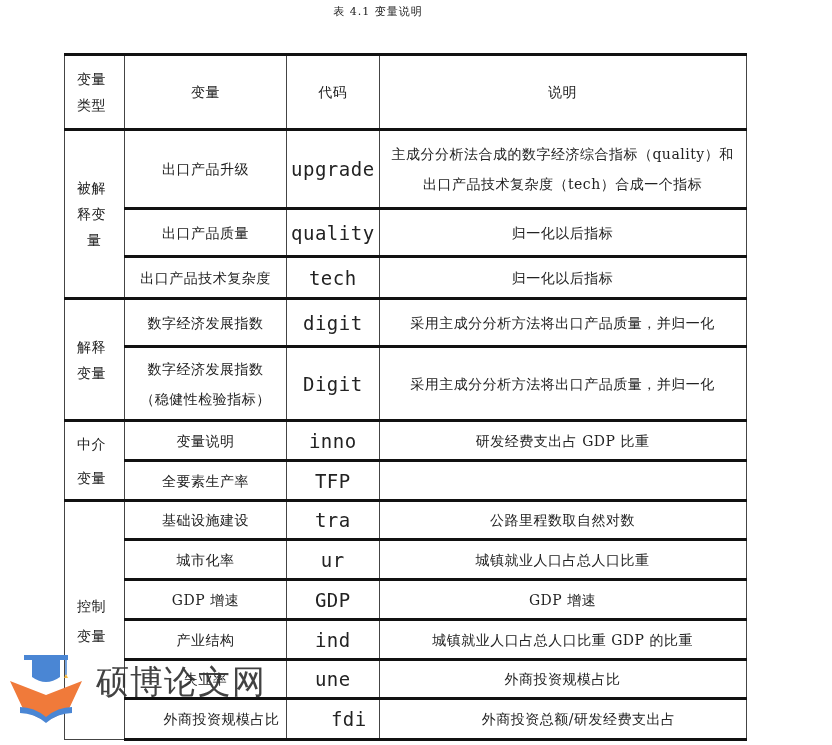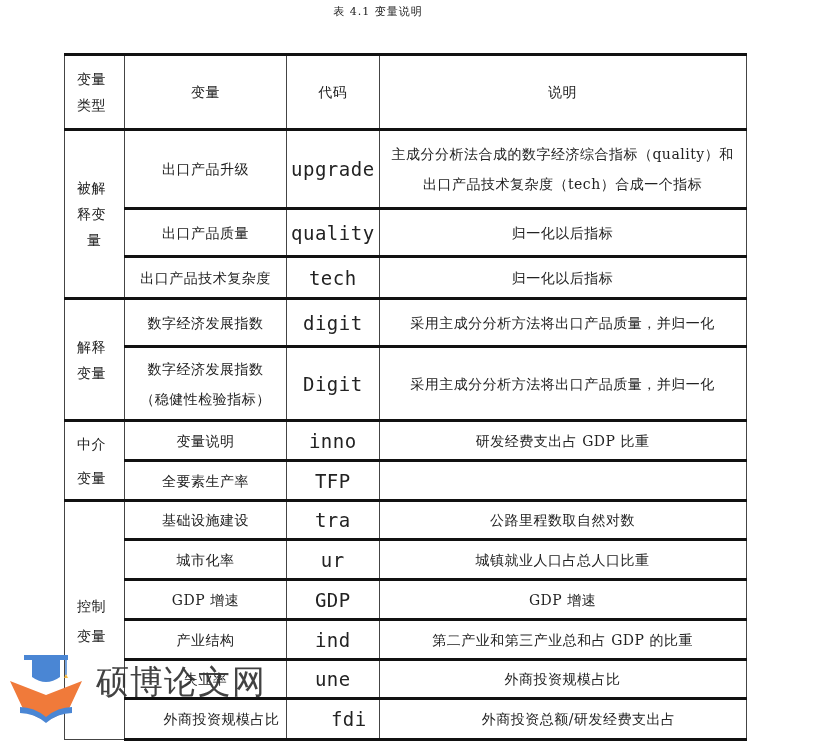--- a/index.html
+++ b/index.html
@@ -117,21 +117,21 @@
     <td>城镇就业人口占总人口比重</td>
   </tr>
   <tr style="height:40px" class="hb">
     <td>GDP 增速</td>
     <td class="code">GDP</td>
     <td>GDP 增速</td>
   </tr>
   <tr style="height:40px" class="hb">
     <td>产业结构</td>
     <td class="code">ind</td>
-    <td>第二产业和第三产业总和占 GDP 的比重</td>
+    <td>城镇就业人口占总人口比重 GDP 的比重</td>
   </tr>
   <tr style="height:39px" class="hb">
     <td>失业率</td>
     <td class="code">une</td>
     <td>外商投资规模占比</td>
   </tr>
   <tr style="height:41px" class="hb">
     <td>外商投资规模占比</td>
     <td class="code">fdi</td>
     <td>外商投资总额/研发经费支出占</td>

